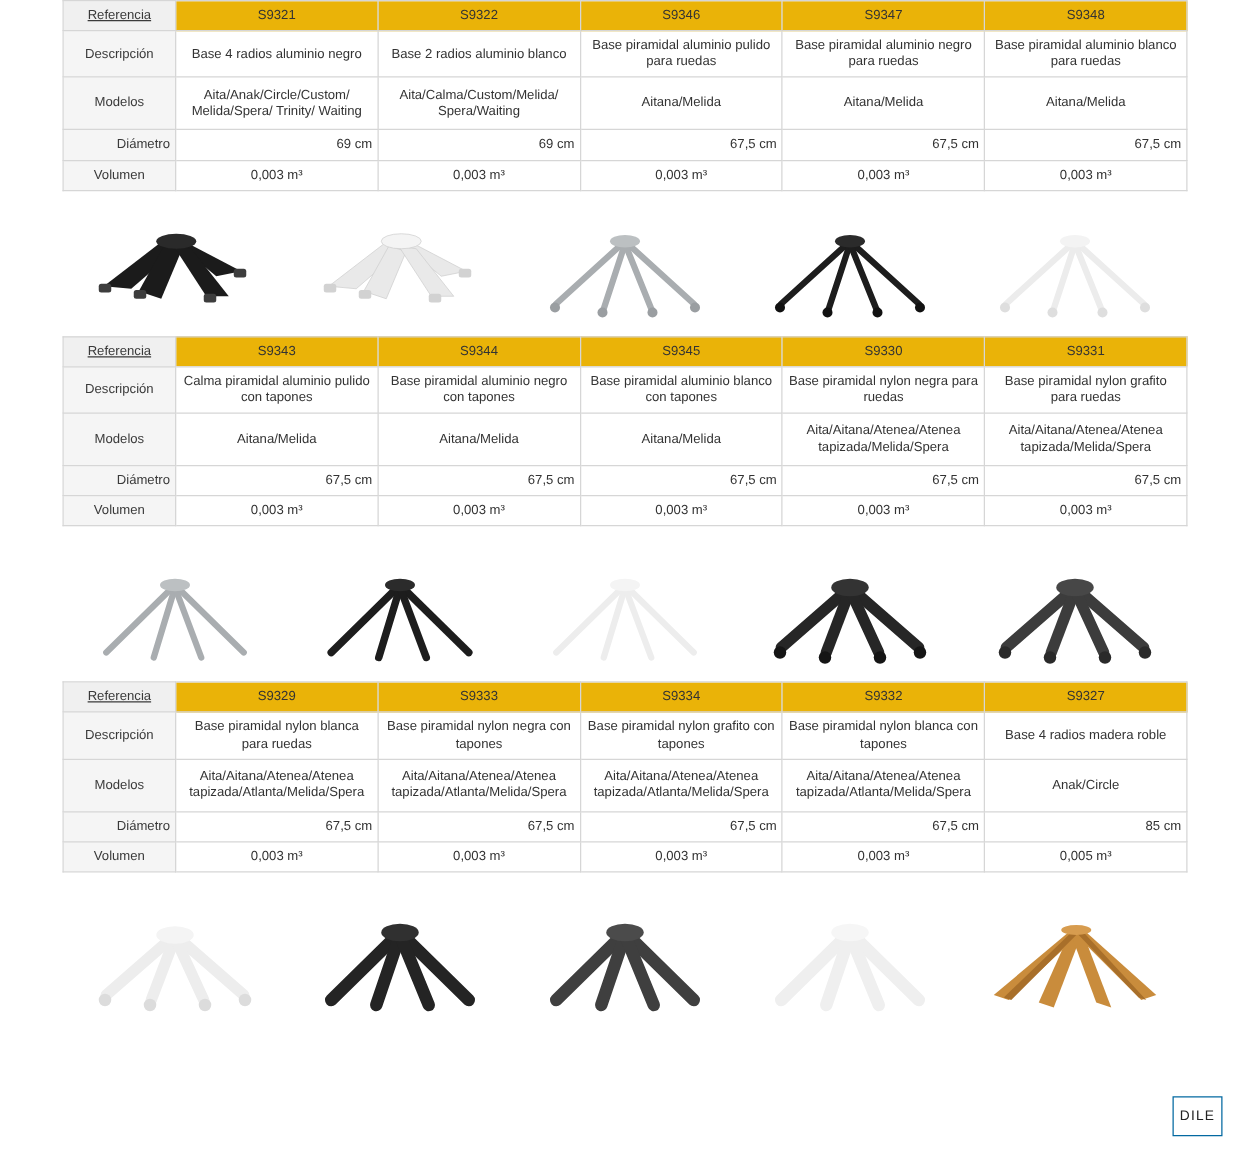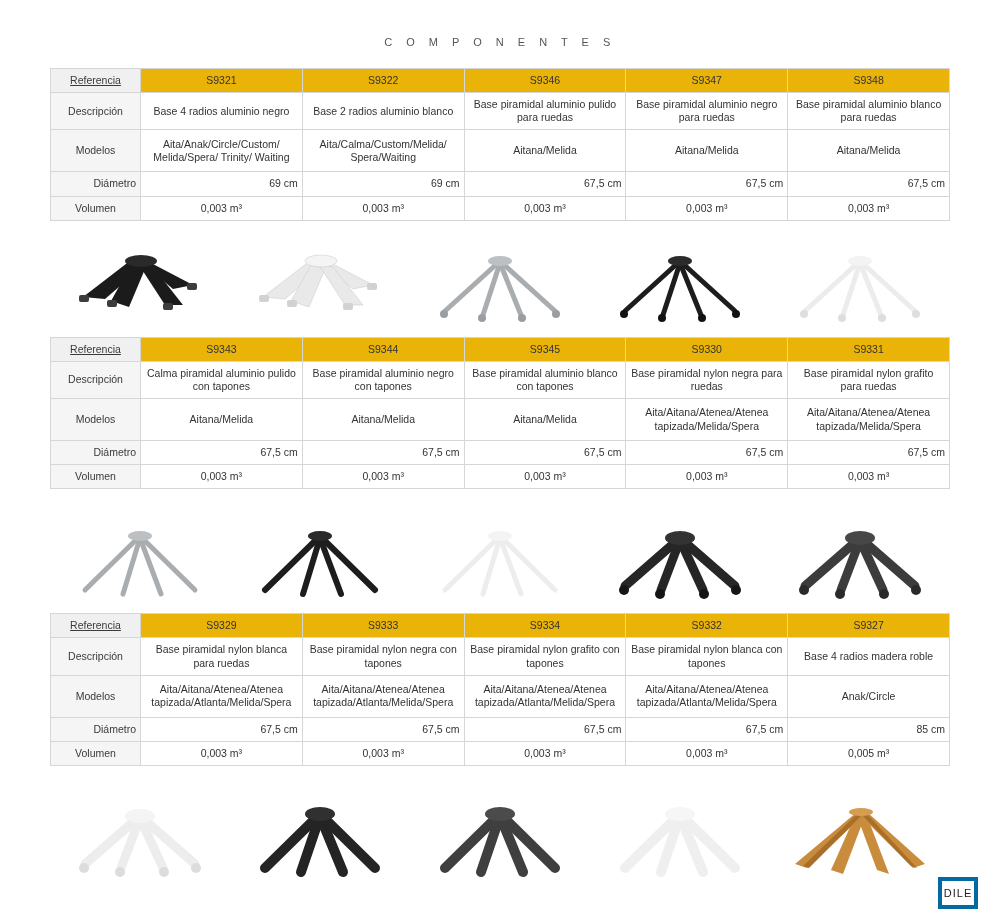--- a/index.html
+++ b/index.html
@@ -76,32 +76,31 @@
     font-size: 12px;
     color: #444;
     margin-top: 14px;
     letter-spacing: 1px;
   }
   .logo {
     position: absolute;
     right: 22px;
     bottom: 14px;
     width: 40px; height: 32px;
-    border: 4px solid #0369a1;
+    border: 1px solid #0369a1;
     display: flex; align-items: center; justify-content: center;
     font-size: 11px; letter-spacing: 1px; color: #222;
   }
   svg { display: block; }
 </style>
 </head>
 <body>
 
 <div class="page">
 
-  <div class="page-title">C O M P O N E N T E S</div>
 
   <div class="block">
     <table class="spec">
       <tbody>
           <tr class="row-ref">
         <td class="label">Referencia</td>
         <td>S9321</td>
         <td>S9322</td>
         <td>S9346</td>
         <td>S9347</td>

